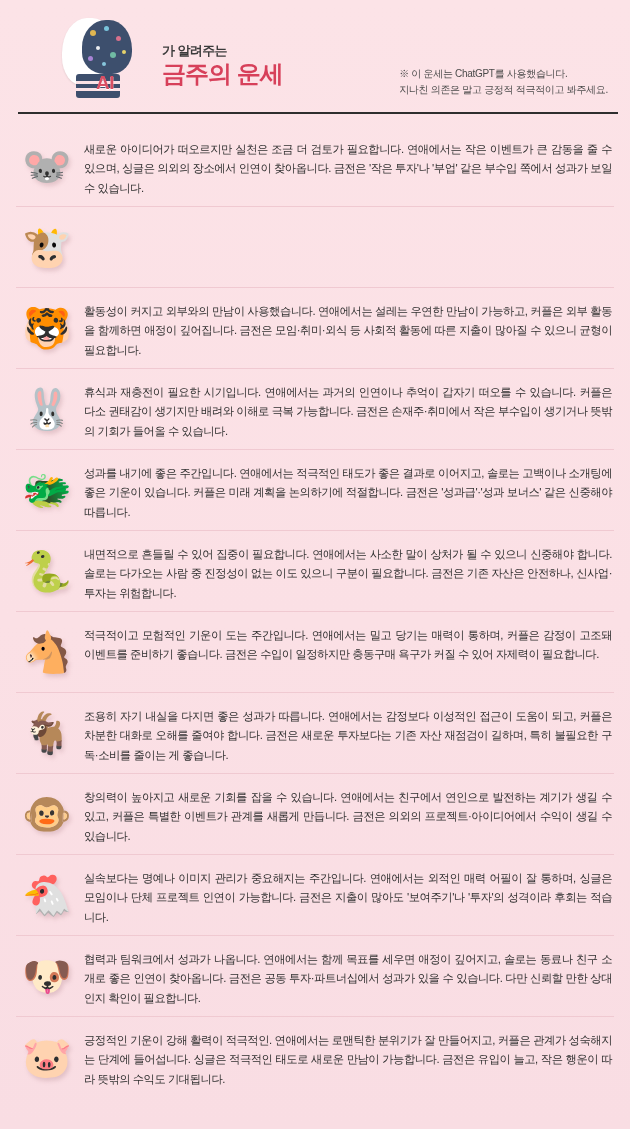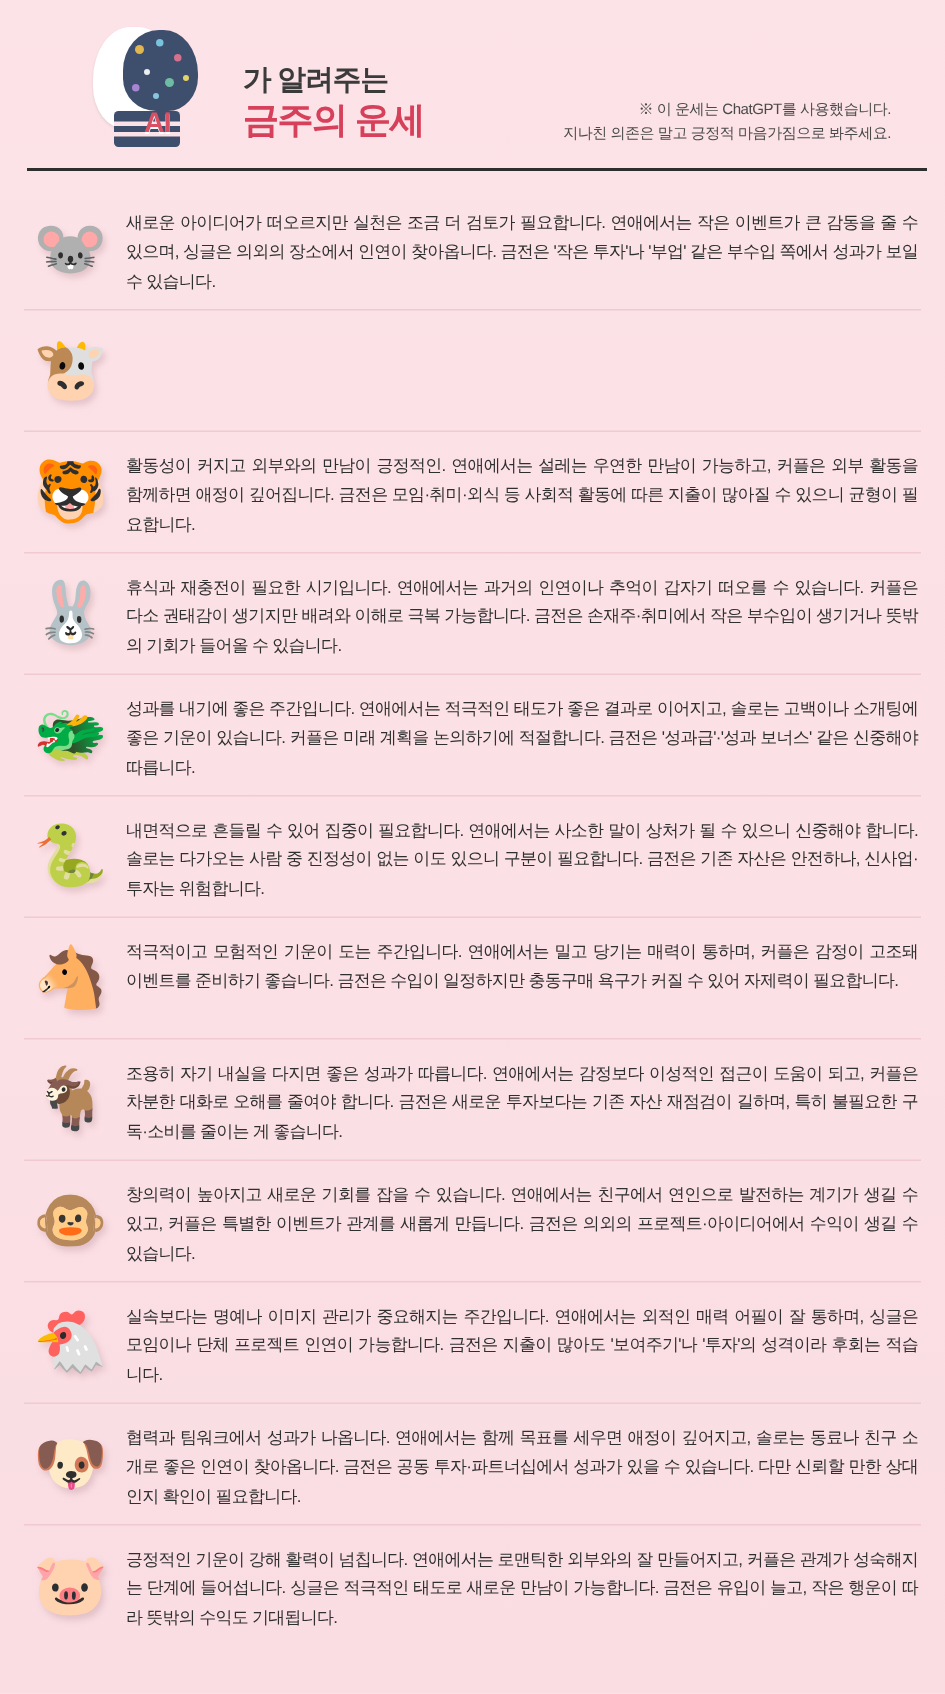--- a/index.html
+++ b/index.html
@@ -104,40 +104,40 @@
     letter-spacing: -0.5px;
     text-shadow: 0 1px 0 #fff;
   }
 
   .title-block {
     margin-left: 6px;
     margin-top: 30px;
     flex: 0 0 auto;
   }
   .title-line1 {
-    font-size: 19px;
+    font-size: 13px;
     color: #3b3b3b;
     letter-spacing: -0.6px;
     line-height: 1.1;
     font-weight: 600;
   }
   .title-line2 {
     font-size: 24px;
     color: #d7405a;
     font-weight: bold;
     letter-spacing: -1px;
     line-height: 1.15;
     margin-top: 2px;
   }
 
   .note {
     position: absolute;
-    right: 18px;
+    right: 4px;
     top: 52px;
-    text-align: right;
+    text-align: left;
     font-size: 10px;
     color: #4a4a4a;
     line-height: 1.55;
     letter-spacing: -0.3px;
   }
   .rule {
     position: absolute;
     left: 18px;
     right: 12px;
     top: 112px;
@@ -209,21 +209,21 @@
           <div class="chip"></div>
         </div>
         <div class="ai-badge">AI</div>
       </div>
       <div class="title-block">
         <div class="title-line1">가 알려주는</div>
         <div class="title-line2">금주의 운세</div>
       </div>
       <div class="note">
         <div>※ 이 운세는 ChatGPT를 사용했습니다.</div>
-        <div>지나친 의존은 말고 긍정적 마음가짐으로 봐주세요.</div>
+        <div>지나친 의존은 말고 긍정적 적극적이고 봐주세요.</div>
       </div>
     </div>
     <div class="rule"></div>
   </div>
 
   <div class="list">
 
     <div class="row">
       <div class="avatar">
           <span class="glyph">🐭</span>
@@ -236,21 +236,21 @@
       <div class="avatar">
           <span class="glyph">🐮</span>
         </div>
     </div>
     <div class="sep"></div>
 
     <div class="row">
       <div class="avatar">
           <span class="glyph">🐯</span>
         </div>
-      <div class="text">활동성이 커지고 외부와의 만남이 긍정적인. 연애에서는 설레는 우연한 만남이 가능하고, 커플은 외부 활동을 함께하면 애정이 깊어집니다. 금전은 모임·취미·외식 등 사회적 활동에 따른 지출이 많아질 수 있으니 균형이 필요합니다.</div>
+      <div class="text">활동성이 커지고 외부와의 만남이 사용했습니다. 연애에서는 설레는 우연한 만남이 가능하고, 커플은 외부 활동을 함께하면 애정이 깊어집니다. 금전은 모임·취미·외식 등 사회적 활동에 따른 지출이 많아질 수 있으니 균형이 필요합니다.</div>
     </div>
     <div class="sep"></div>
 
     <div class="row">
       <div class="avatar">
           <span class="glyph">🐰</span>
         </div>
       <div class="text">휴식과 재충전이 필요한 시기입니다. 연애에서는 과거의 인연이나 추억이 갑자기 떠오를 수 있습니다. 커플은 다소 권태감이 생기지만 배려와 이해로 극복 가능합니다. 금전은 손재주·취미에서 작은 부수입이 생기거나 뜻밖의 기회가 들어올 수 있습니다.</div>
     </div>
     <div class="sep"></div>
@@ -308,17 +308,17 @@
           <span class="glyph">🐶</span>
         </div>
       <div class="text">협력과 팀워크에서 성과가 나옵니다. 연애에서는 함께 목표를 세우면 애정이 깊어지고, 솔로는 동료나 친구 소개로 좋은 인연이 찾아옵니다. 금전은 공동 투자·파트너십에서 성과가 있을 수 있습니다. 다만 신뢰할 만한 상대인지 확인이 필요합니다.</div>
     </div>
     <div class="sep"></div>
 
     <div class="row">
       <div class="avatar">
           <span class="glyph">🐷</span>
         </div>
-      <div class="text">긍정적인 기운이 강해 활력이 넘칩니다. 연애에서는 로맨틱한 외부와의 잘 만들어지고, 커플은 관계가 성숙해지는 단계에 들어섭니다. 싱글은 적극적인 태도로 새로운 만남이 가능합니다. 금전은 유입이 늘고, 작은 행운이 따라 뜻밖의 수익도 기대됩니다.</div>
+      <div class="text">긍정적인 기운이 강해 활력이 적극적인. 연애에서는 로맨틱한 분위기가 잘 만들어지고, 커플은 관계가 성숙해지는 단계에 들어섭니다. 싱글은 적극적인 태도로 새로운 만남이 가능합니다. 금전은 유입이 늘고, 작은 행운이 따라 뜻밖의 수익도 기대됩니다.</div>
     </div>
 
   </div>
 </div>
 
 </body></html>

